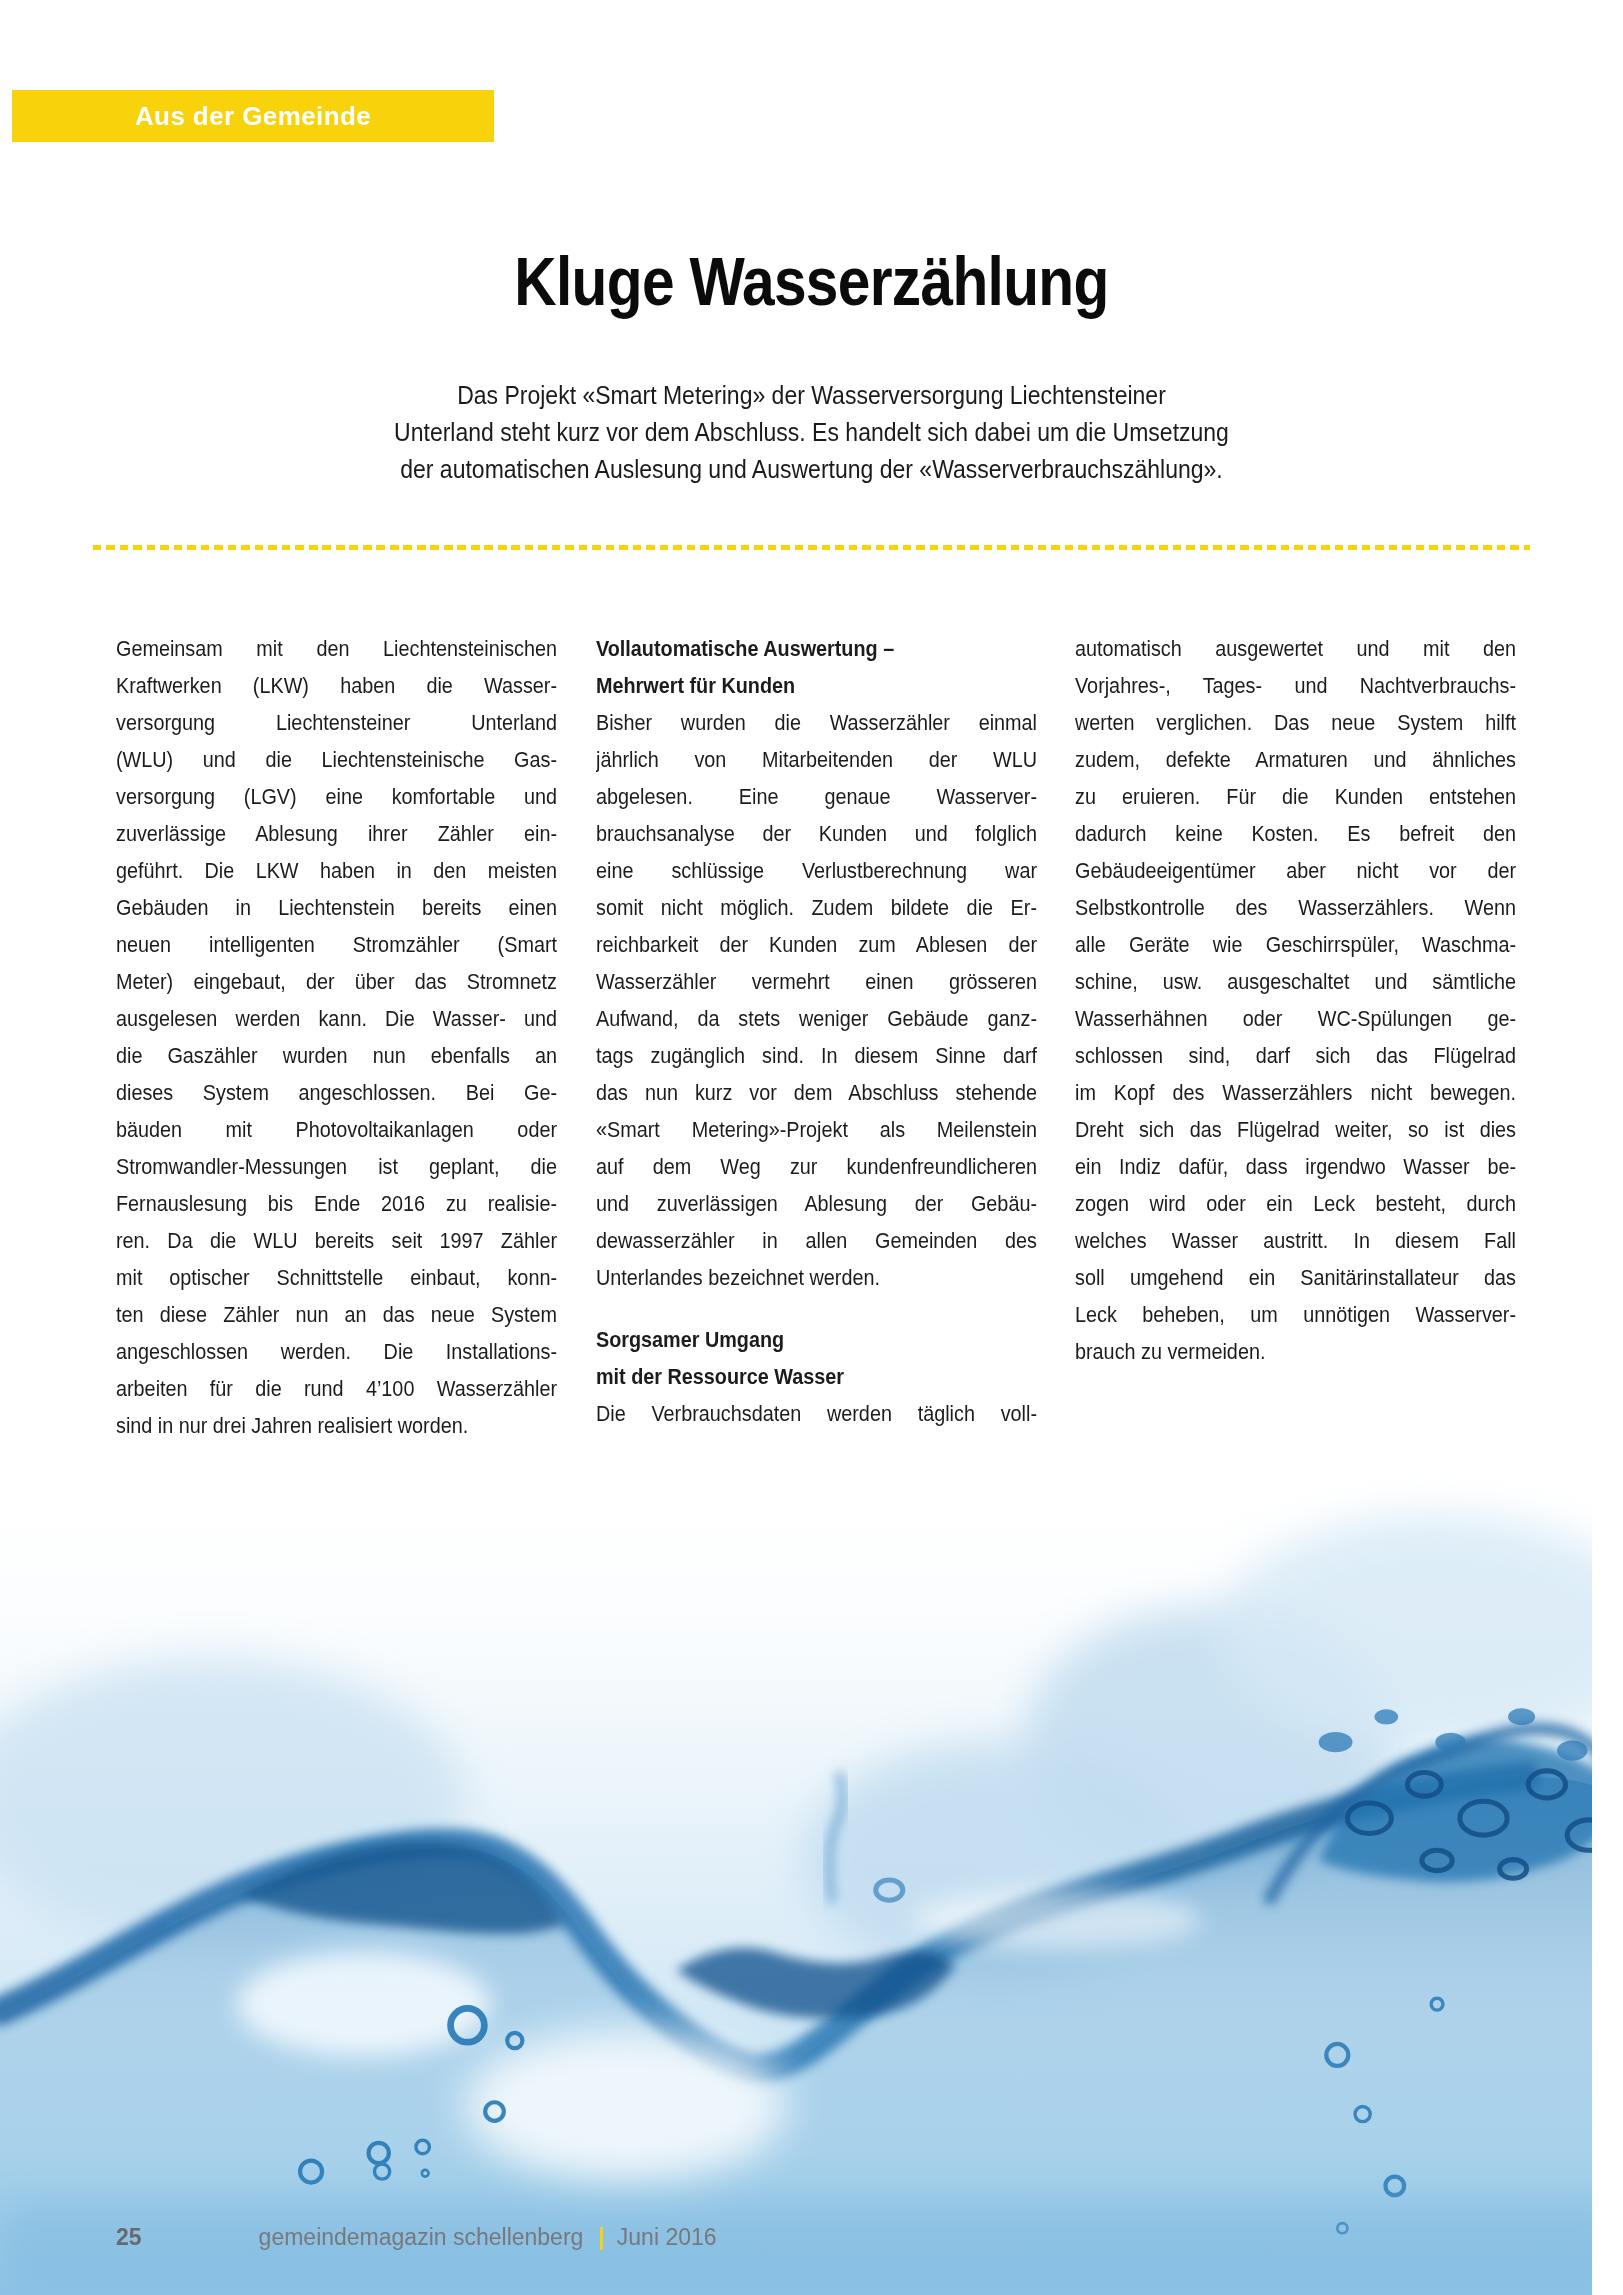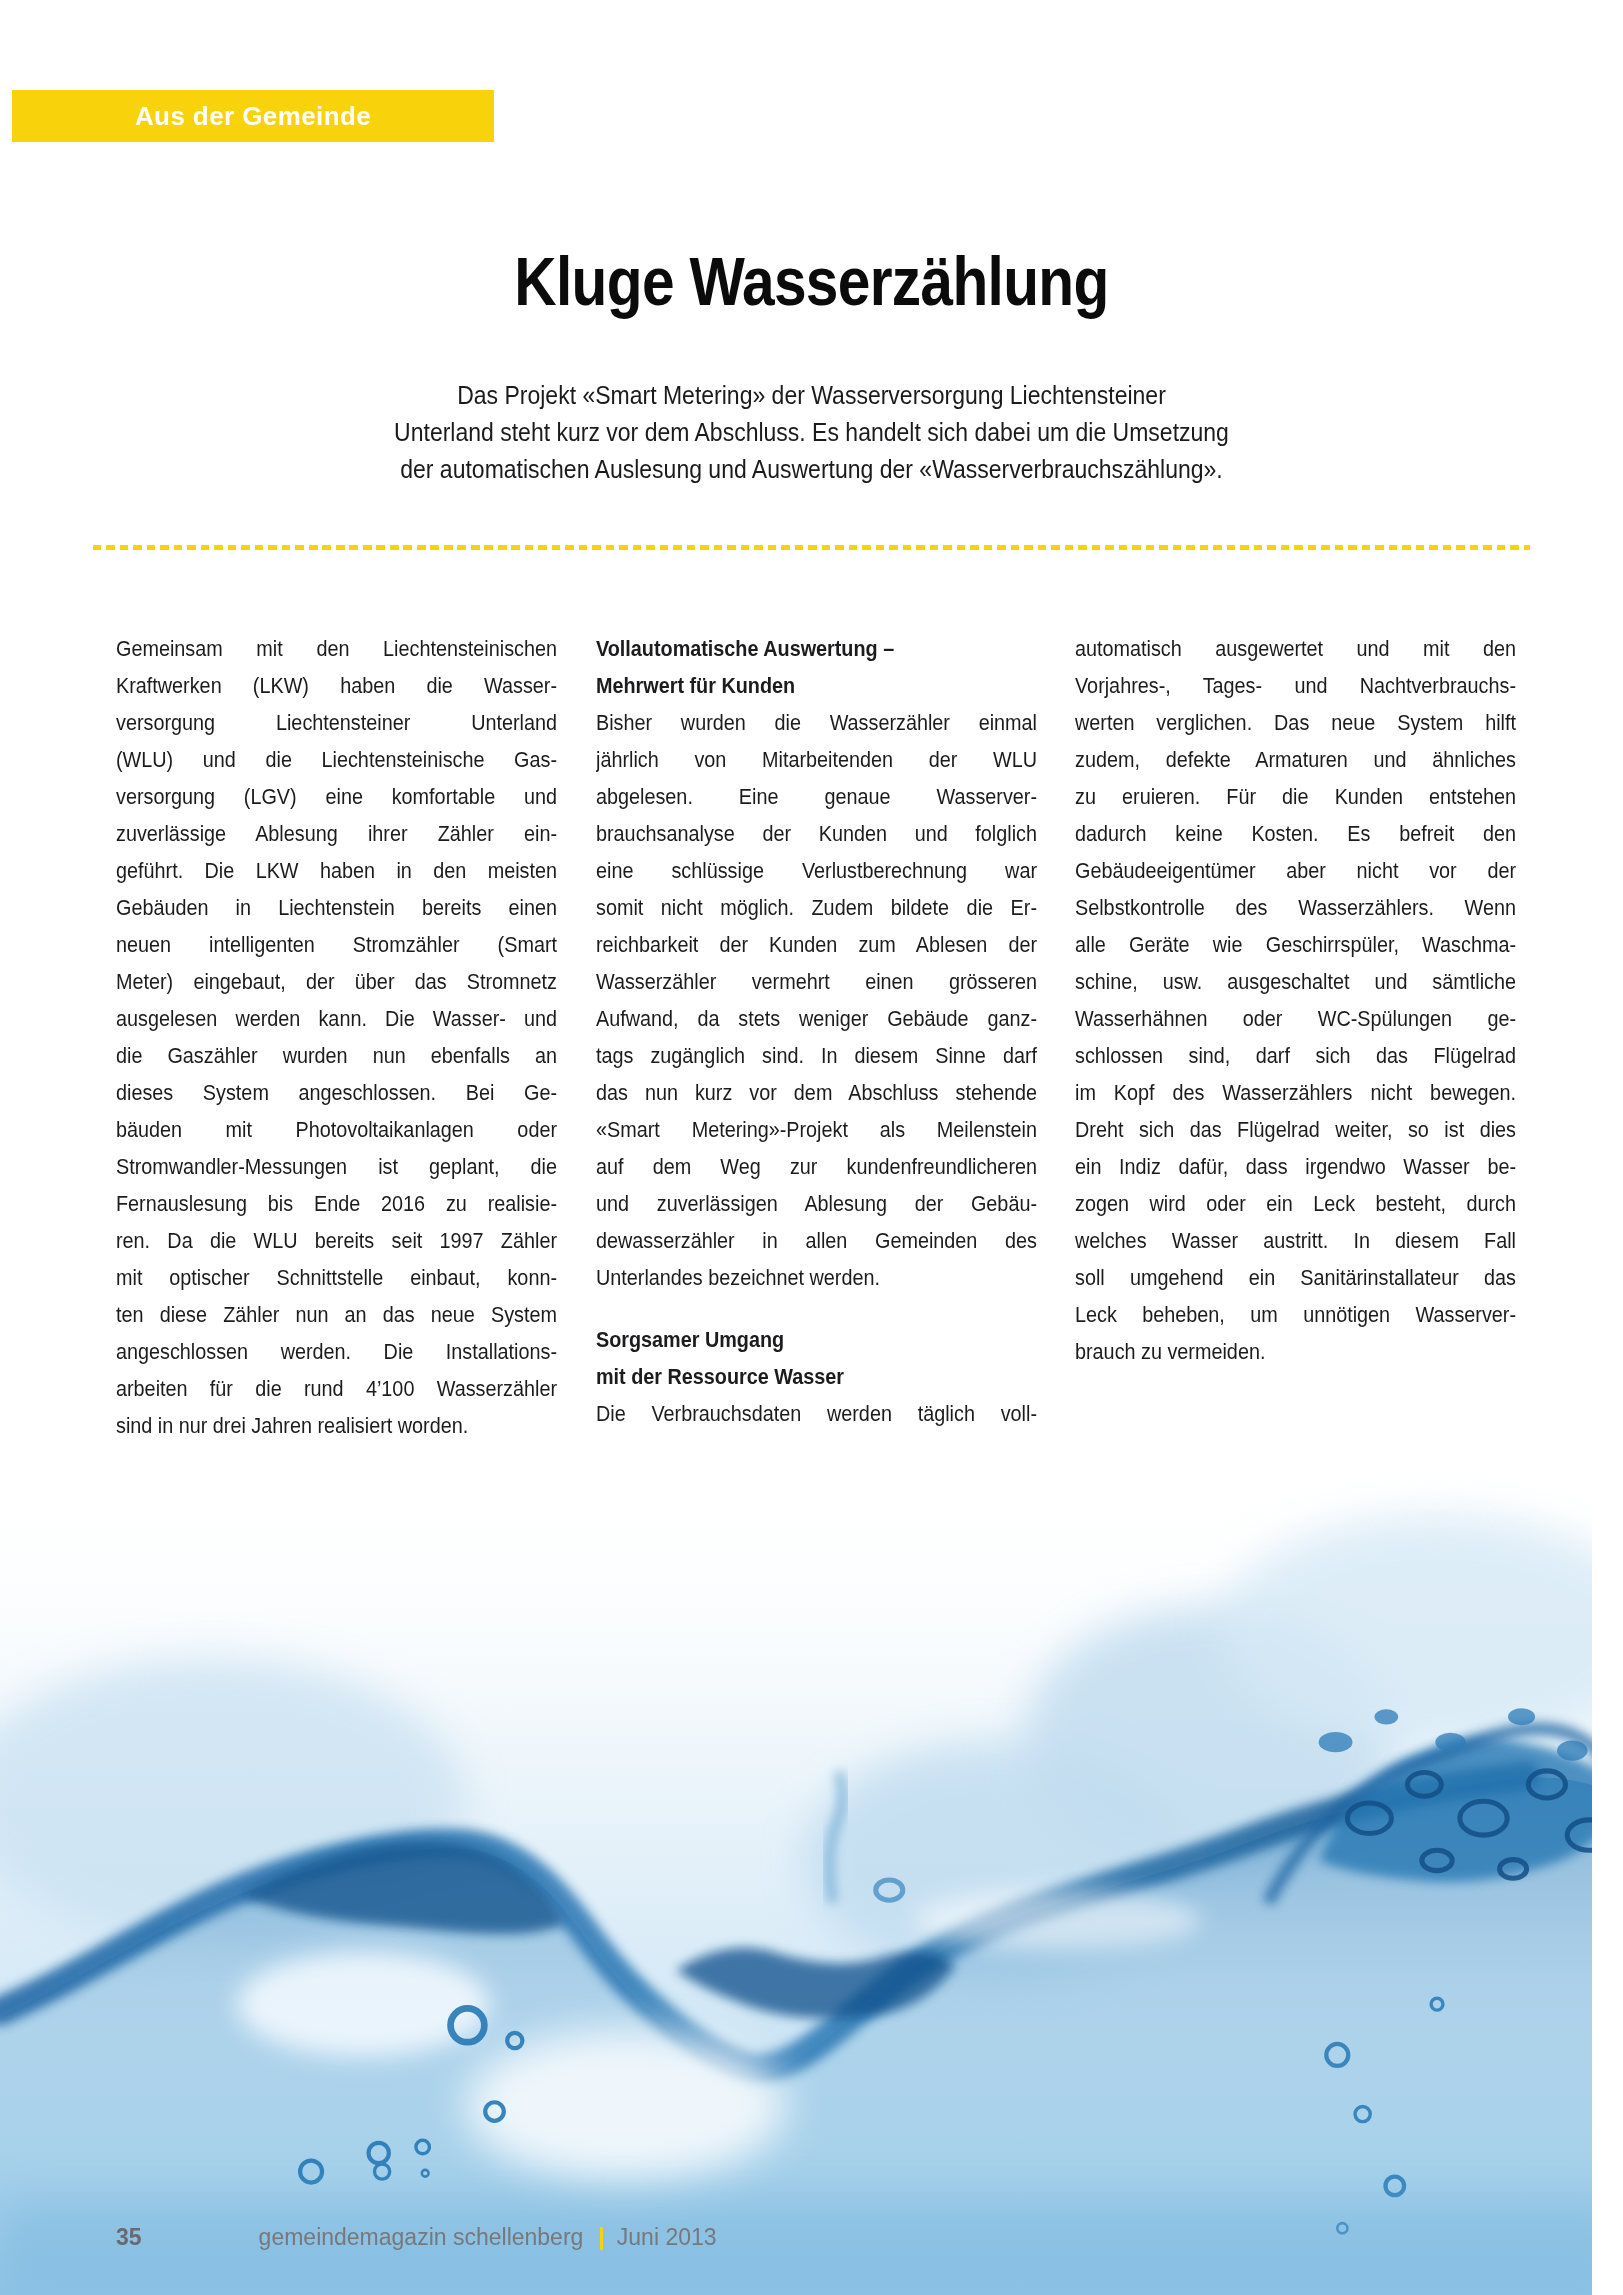--- a/index.html
+++ b/index.html
@@ -243,20 +243,20 @@
         <circle cx="1650" cy="855" r="11" stroke-width="5"></circle>
         <circle cx="1700" cy="640" r="7" stroke-width="4"></circle>
         <circle cx="1588" cy="905" r="6" stroke-width="3"></circle>
       </g>
 
       <rect x="0" y="870" width="1920" height="115" fill="#6fb0da" opacity="0.35" filter="url(#b24)"></rect>
     </svg>
   </div>
 
   <div class="footer">
-    <span class="pn">35</span>
+    <span class="pn">25</span>
     <span class="mag">gemeindemagazin schellenberg</span>
     <span class="sep">|</span>
-    <span class="issue">Juni 2013</span>
+    <span class="issue">Juni 2016</span>
   </div>
 
 </div>
 
 
 </body></html>

